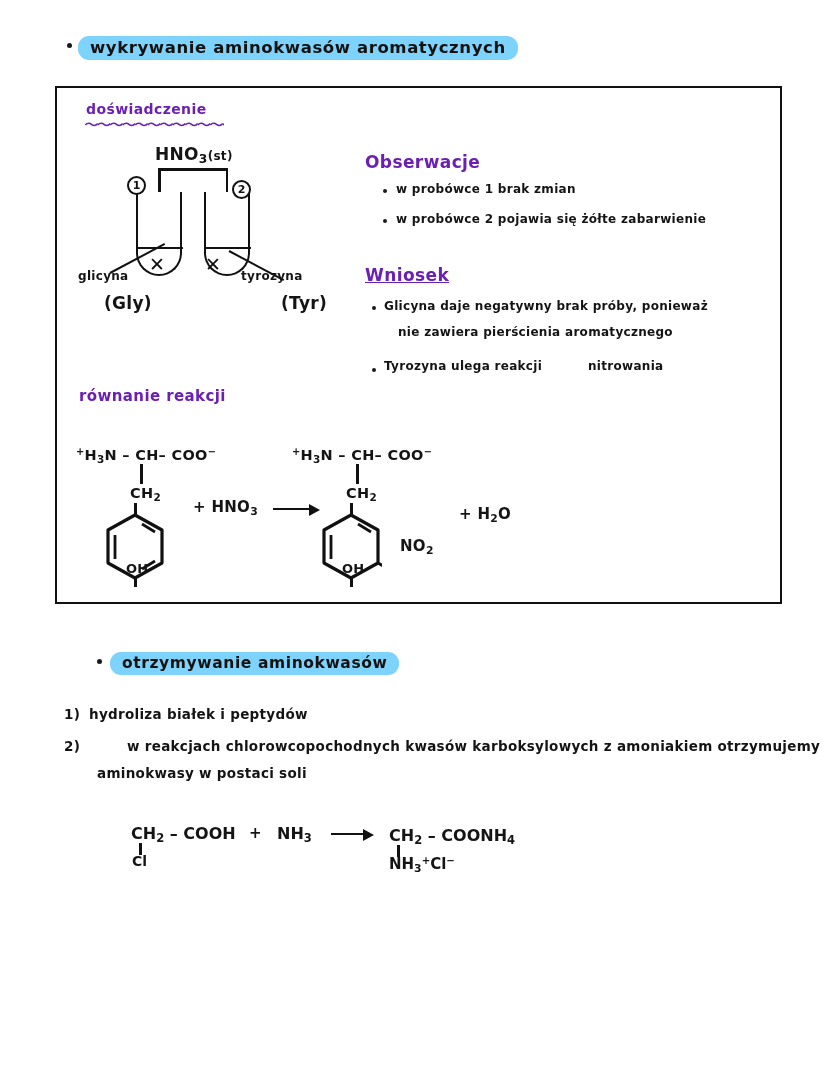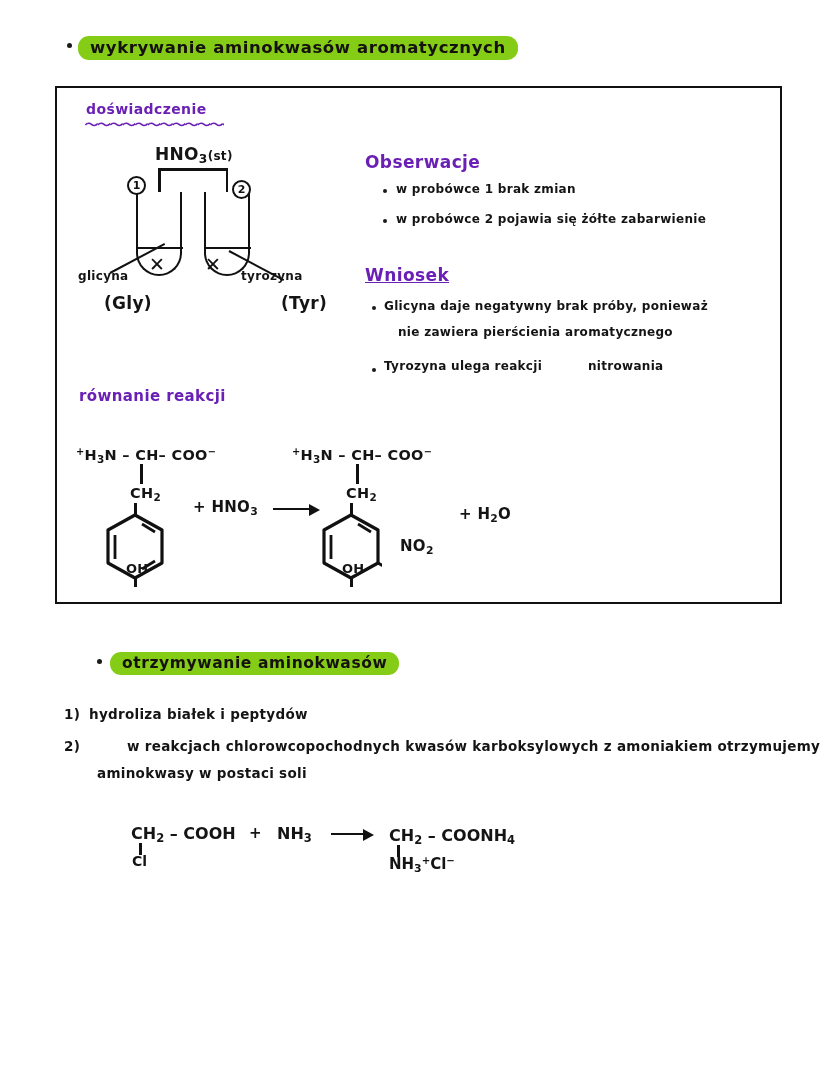--- a/index.html
+++ b/index.html
@@ -19,21 +19,21 @@
   
   .bullet-dot {
     position: absolute;
     width: 5px; height: 5px;
     border-radius: 50%;
     background: #1a1a1a;
   }
   .hl {
     position: absolute;
     display: inline-block;
-    background: #84cc16;
+    background: #7dd3fc;
     border-radius: 11px;
     padding: 2px 12px 3px 12px;
     font-weight: 700;
     font-size: 16.5px;
     letter-spacing: 0.6px;
     color: #15110f;
     white-space: nowrap;
     font-family: "DejaVu Sans", sans-serif;
   }
 

